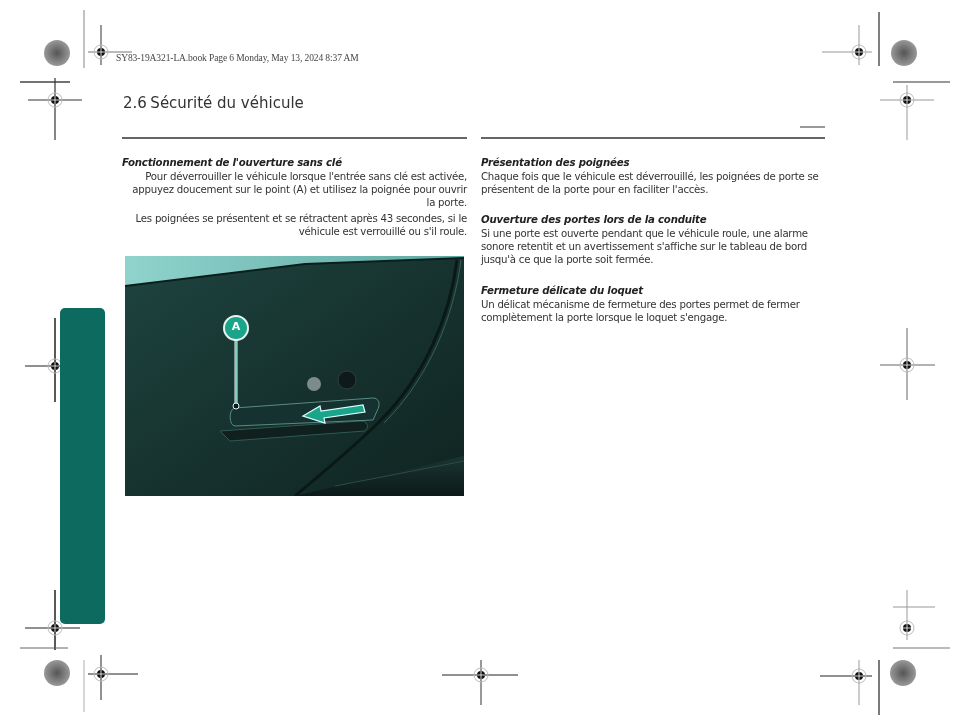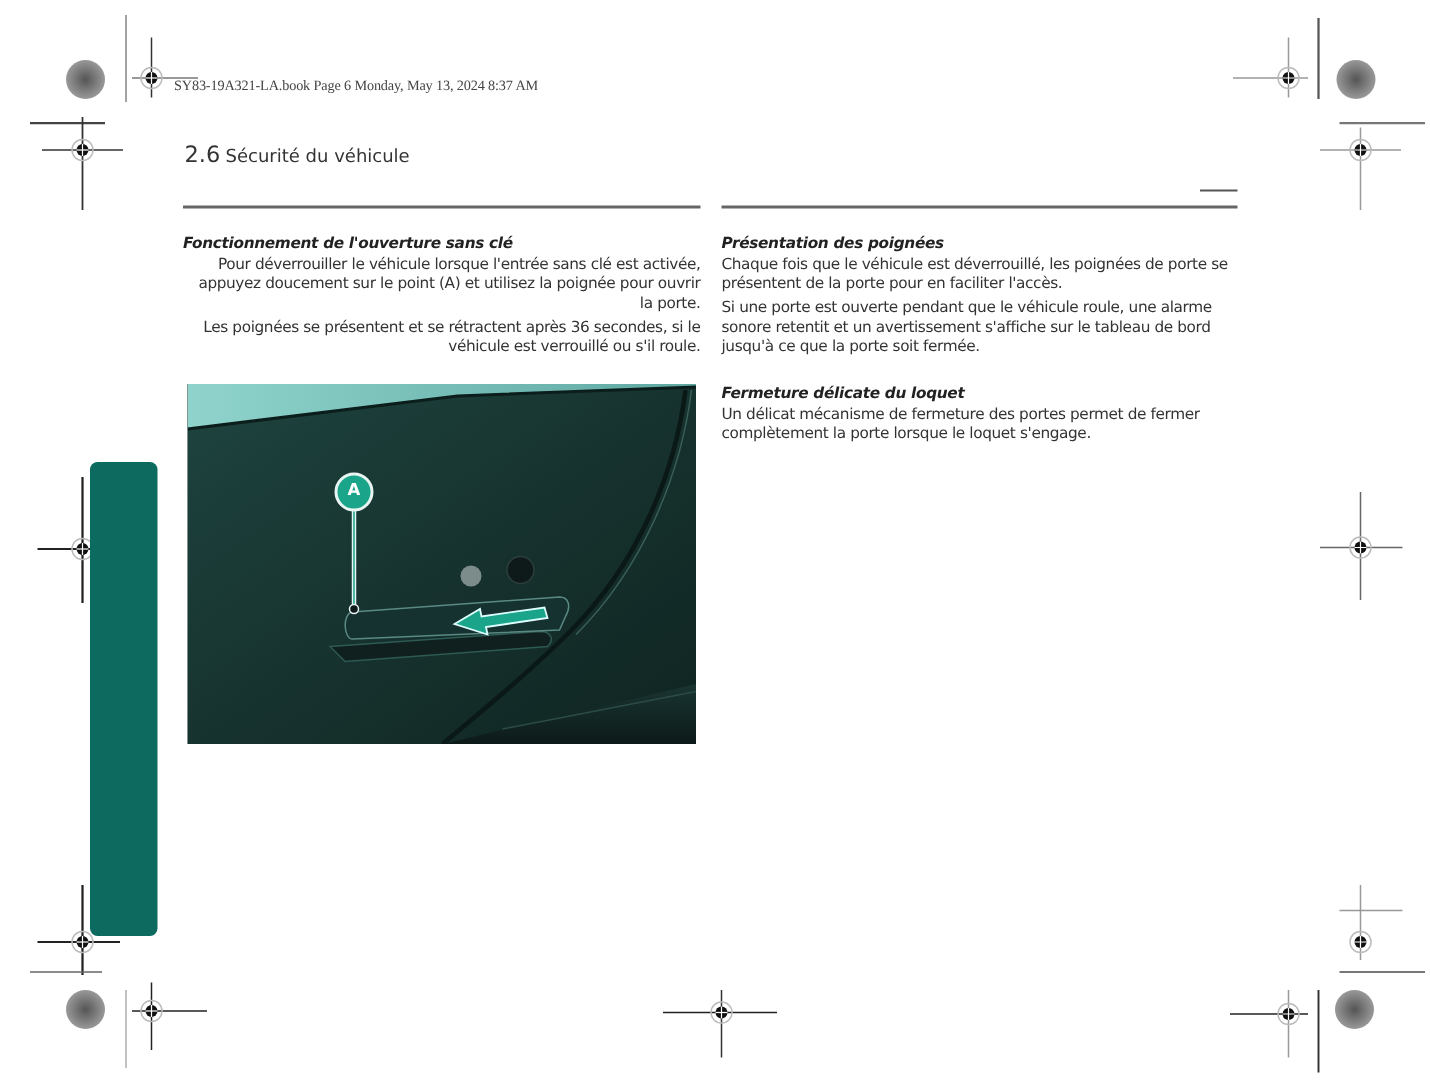--- a/index.html
+++ b/index.html
@@ -4,21 +4,21 @@
 <style>
   * { box-sizing: border-box; margin: 0; padding: 0; }
   html, body { width: 953px; height: 720px; background: #ffffff; overflow: hidden; }
   body { position: relative; font-family: "DejaVu Sans", sans-serif; color: #222; }
 
   
   .slug { position: absolute; left: 116px; top: 53px; font-family: "Liberation Serif", serif; font-size: 9.5px; color: #444; white-space: nowrap; letter-spacing: -0.1px; }
 
   .section-title { position: absolute; left: 123px; top: 94px; font-size: 11px; color: #333; white-space: nowrap; }
   .section-title .num { font-size: 15px; }
-  .section-title .txt { font-size: 12px; margin-top: 27px; }
+  .section-title .txt { font-size: 15px; margin-top: 27px; }
 
   .col { position: absolute; top: 137px; }
   .col-left { left: 122px; width: 345px; }
   .col-right { left: 481px; width: 344px; }
   .rule { height: 1.5px; background: #666; margin-bottom: 6px; }
 
   .h { font-weight: bold; font-style: italic; font-size: 10.2px; color: #222; line-height: 14px; letter-spacing: -0.2px; margin-top: 17px; }
   .p { font-size: 10.2px; line-height: 13.2px; color: #333; letter-spacing: -0.25px; margin-bottom: 3px; }
   .col-left .p { padding-left: 3px; text-align: right; }
 
@@ -108,21 +108,21 @@
   <span class="num">2.6</span>
   <span class="txt">Sécurité du véhicule</span>
 </div>
 
 <div class="side-tab"></div>
 
 <div class="col col-left">
   <div class="rule"></div>
   <div class="h">Fonctionnement de l'ouverture sans clé</div>
   <div class="p">Pour déverrouiller le véhicule lorsque l'entrée sans clé est activée, appuyez doucement sur le point (A) et utilisez la poignée pour ouvrir la porte.</div>
-  <div class="p">Les poignées se présentent et se rétractent après 36 secondes, si le véhicule est verrouillé ou s'il roule.</div>
+  <div class="p">Les poignées se présentent et se rétractent après 43 secondes, si le véhicule est verrouillé ou s'il roule.</div>
 </div>
 
 <div class="figure">
   <svg width="339" height="240" viewBox="0 0 339 240">
     <defs>
       <linearGradient id="body" x1="0" y1="0" x2="1" y2="1">
         <stop offset="0" stop-color="#1e4440"></stop>
         <stop offset="0.5" stop-color="#17332f"></stop>
         <stop offset="1" stop-color="#0f2421"></stop>
       </linearGradient>
@@ -160,16 +160,17 @@
     <circle cx="111" cy="150" r="3" fill="#0e1a19" stroke="#e8f4f2" stroke-width="1"></circle>
     <circle cx="111" cy="72" r="12" fill="#1aa58a" stroke="#e8f4f2" stroke-width="2"></circle>
   </svg>
   <span style="position:absolute;left:105px;top:64px;width:12px;text-align:center;font-size:11px;font-weight:bold;color:#ffffff;">A</span>
 </div>
 
 <div class="col col-right">
   <div class="rule"></div>
   <div class="h">Présentation des poignées</div>
   <div class="p">Chaque fois que le véhicule est déverrouillé, les poignées de porte se présentent de la porte pour en faciliter l'accès.</div>
+  <div class="h">Ouverture des portes lors de la conduite</div>
   <div class="p">Si une porte est ouverte pendant que le véhicule roule, une alarme sonore retentit et un avertissement s'affiche sur le tableau de bord jusqu'à ce que la porte soit fermée.</div>
   <div class="h">Fermeture délicate du loquet</div>
   <div class="p">Un délicat mécanisme de fermeture des portes permet de fermer complètement la porte lorsque le loquet s'engage.</div>
 </div>
 
 </body></html>

